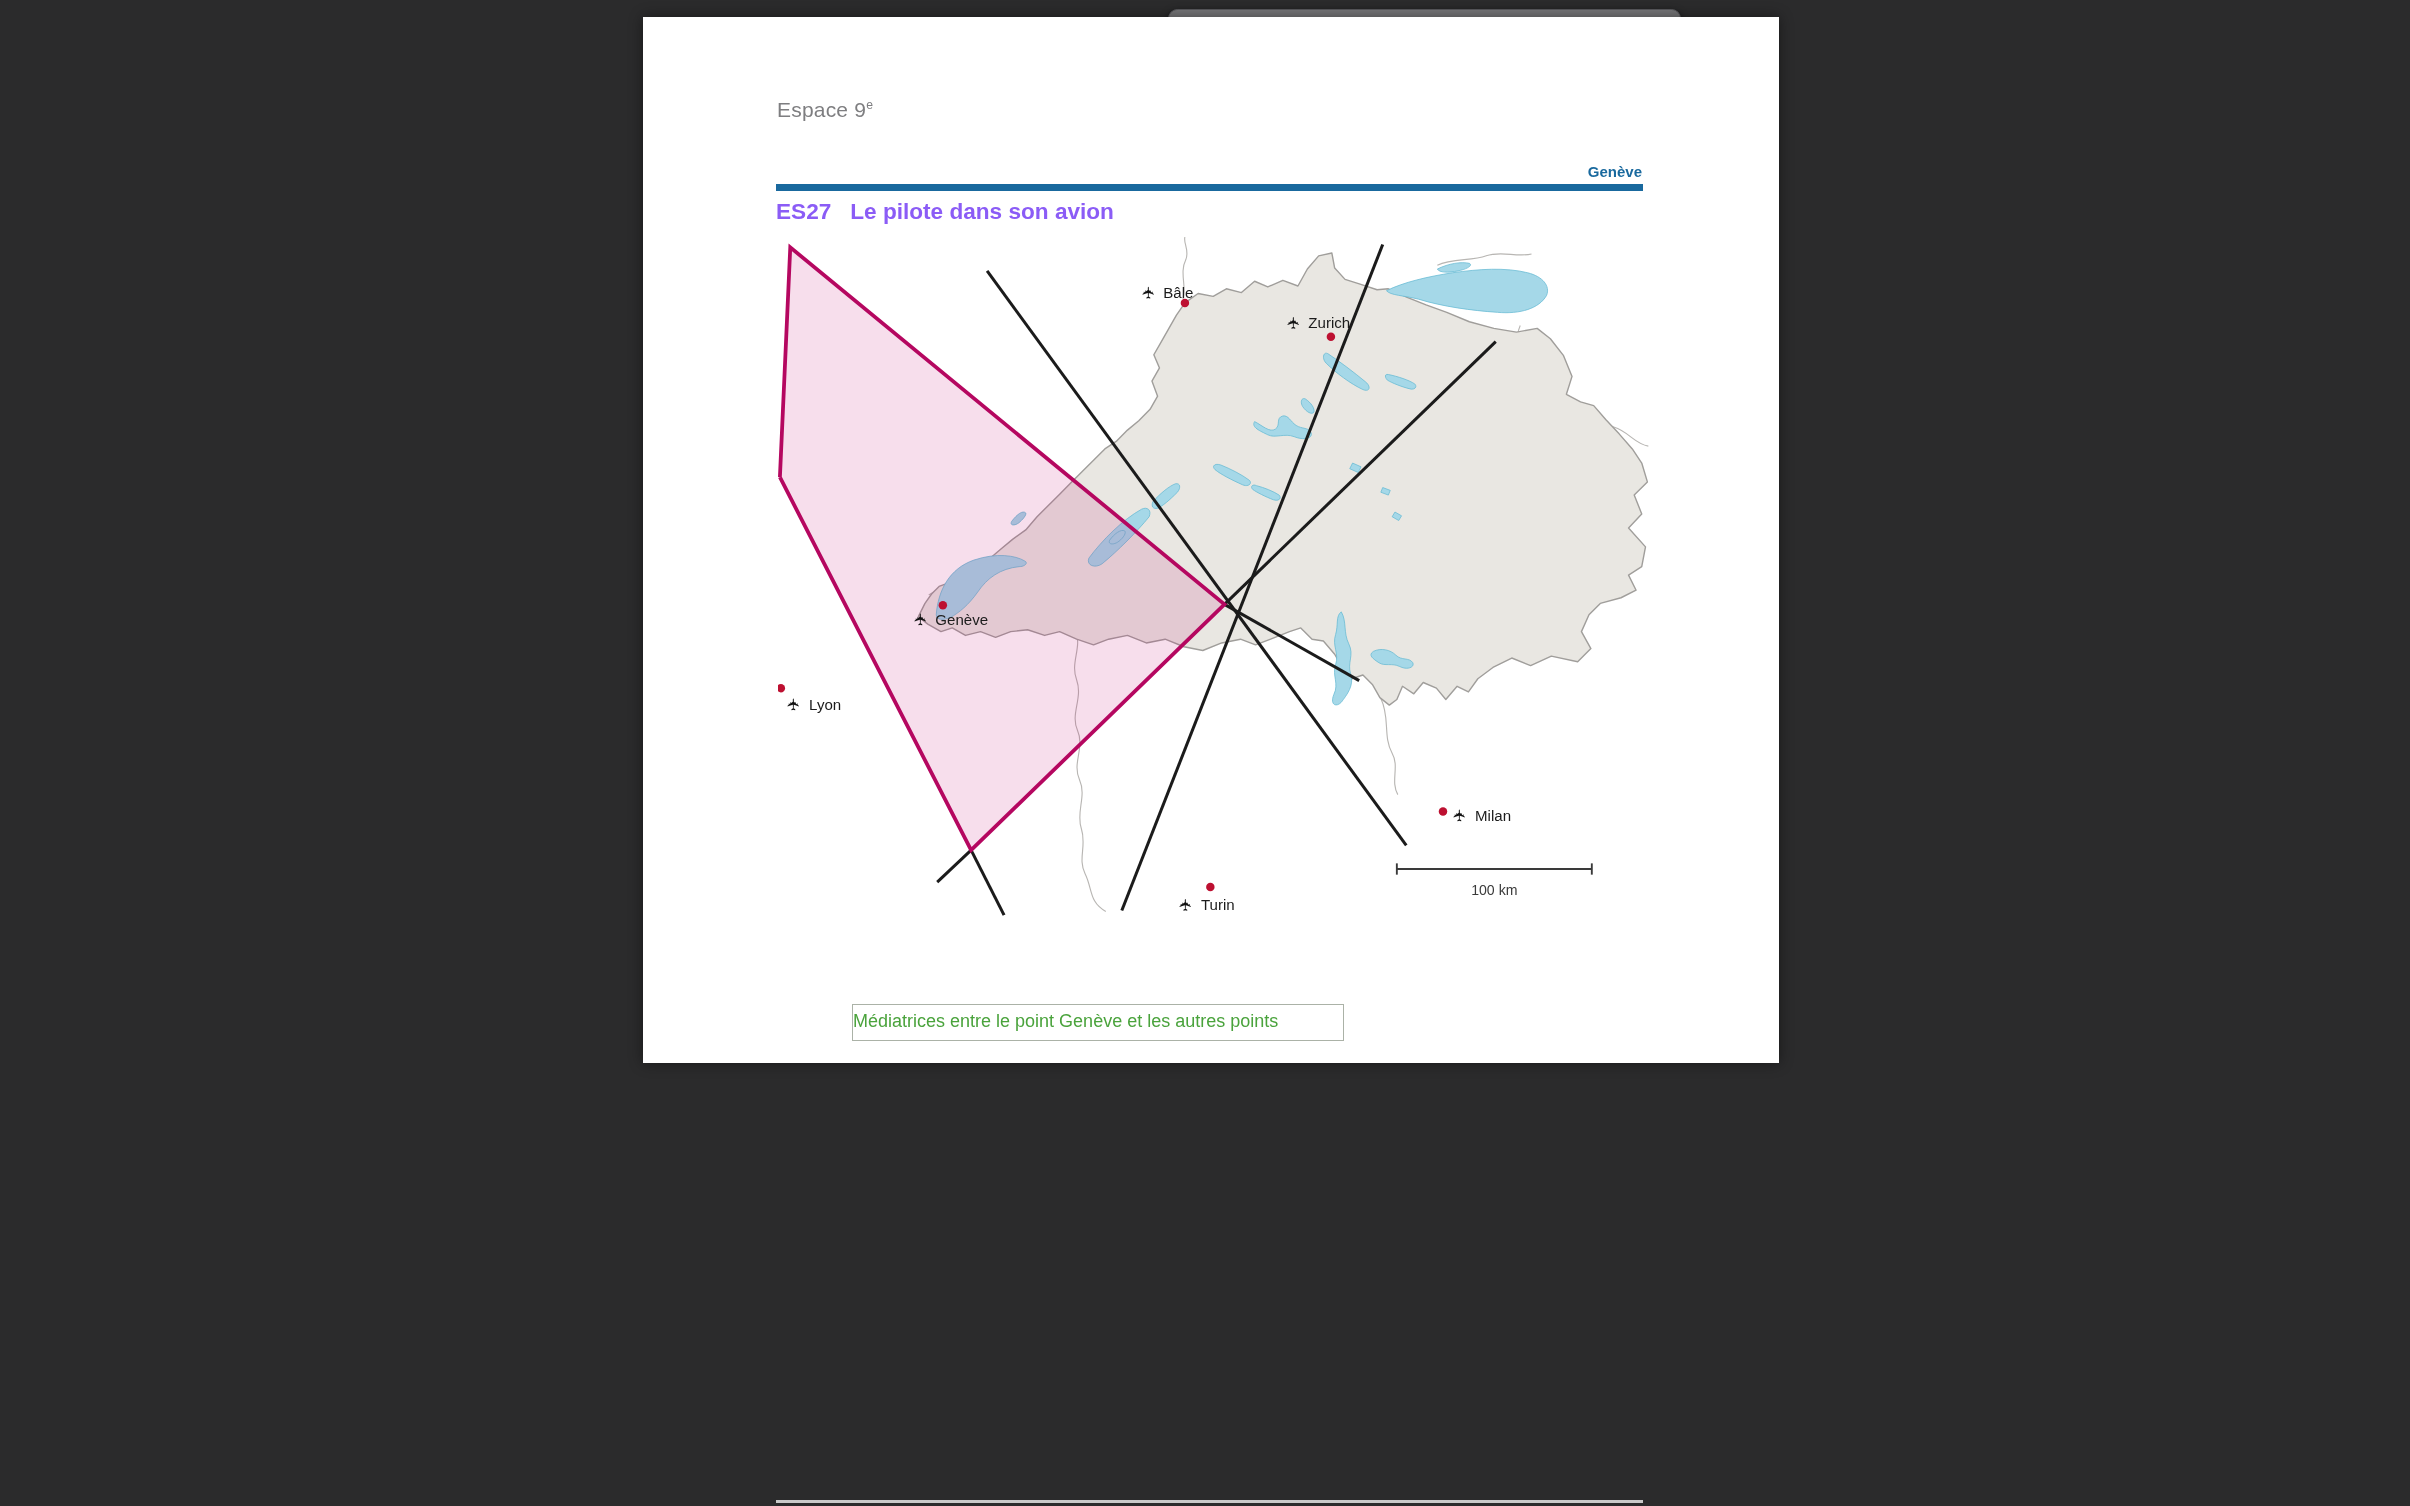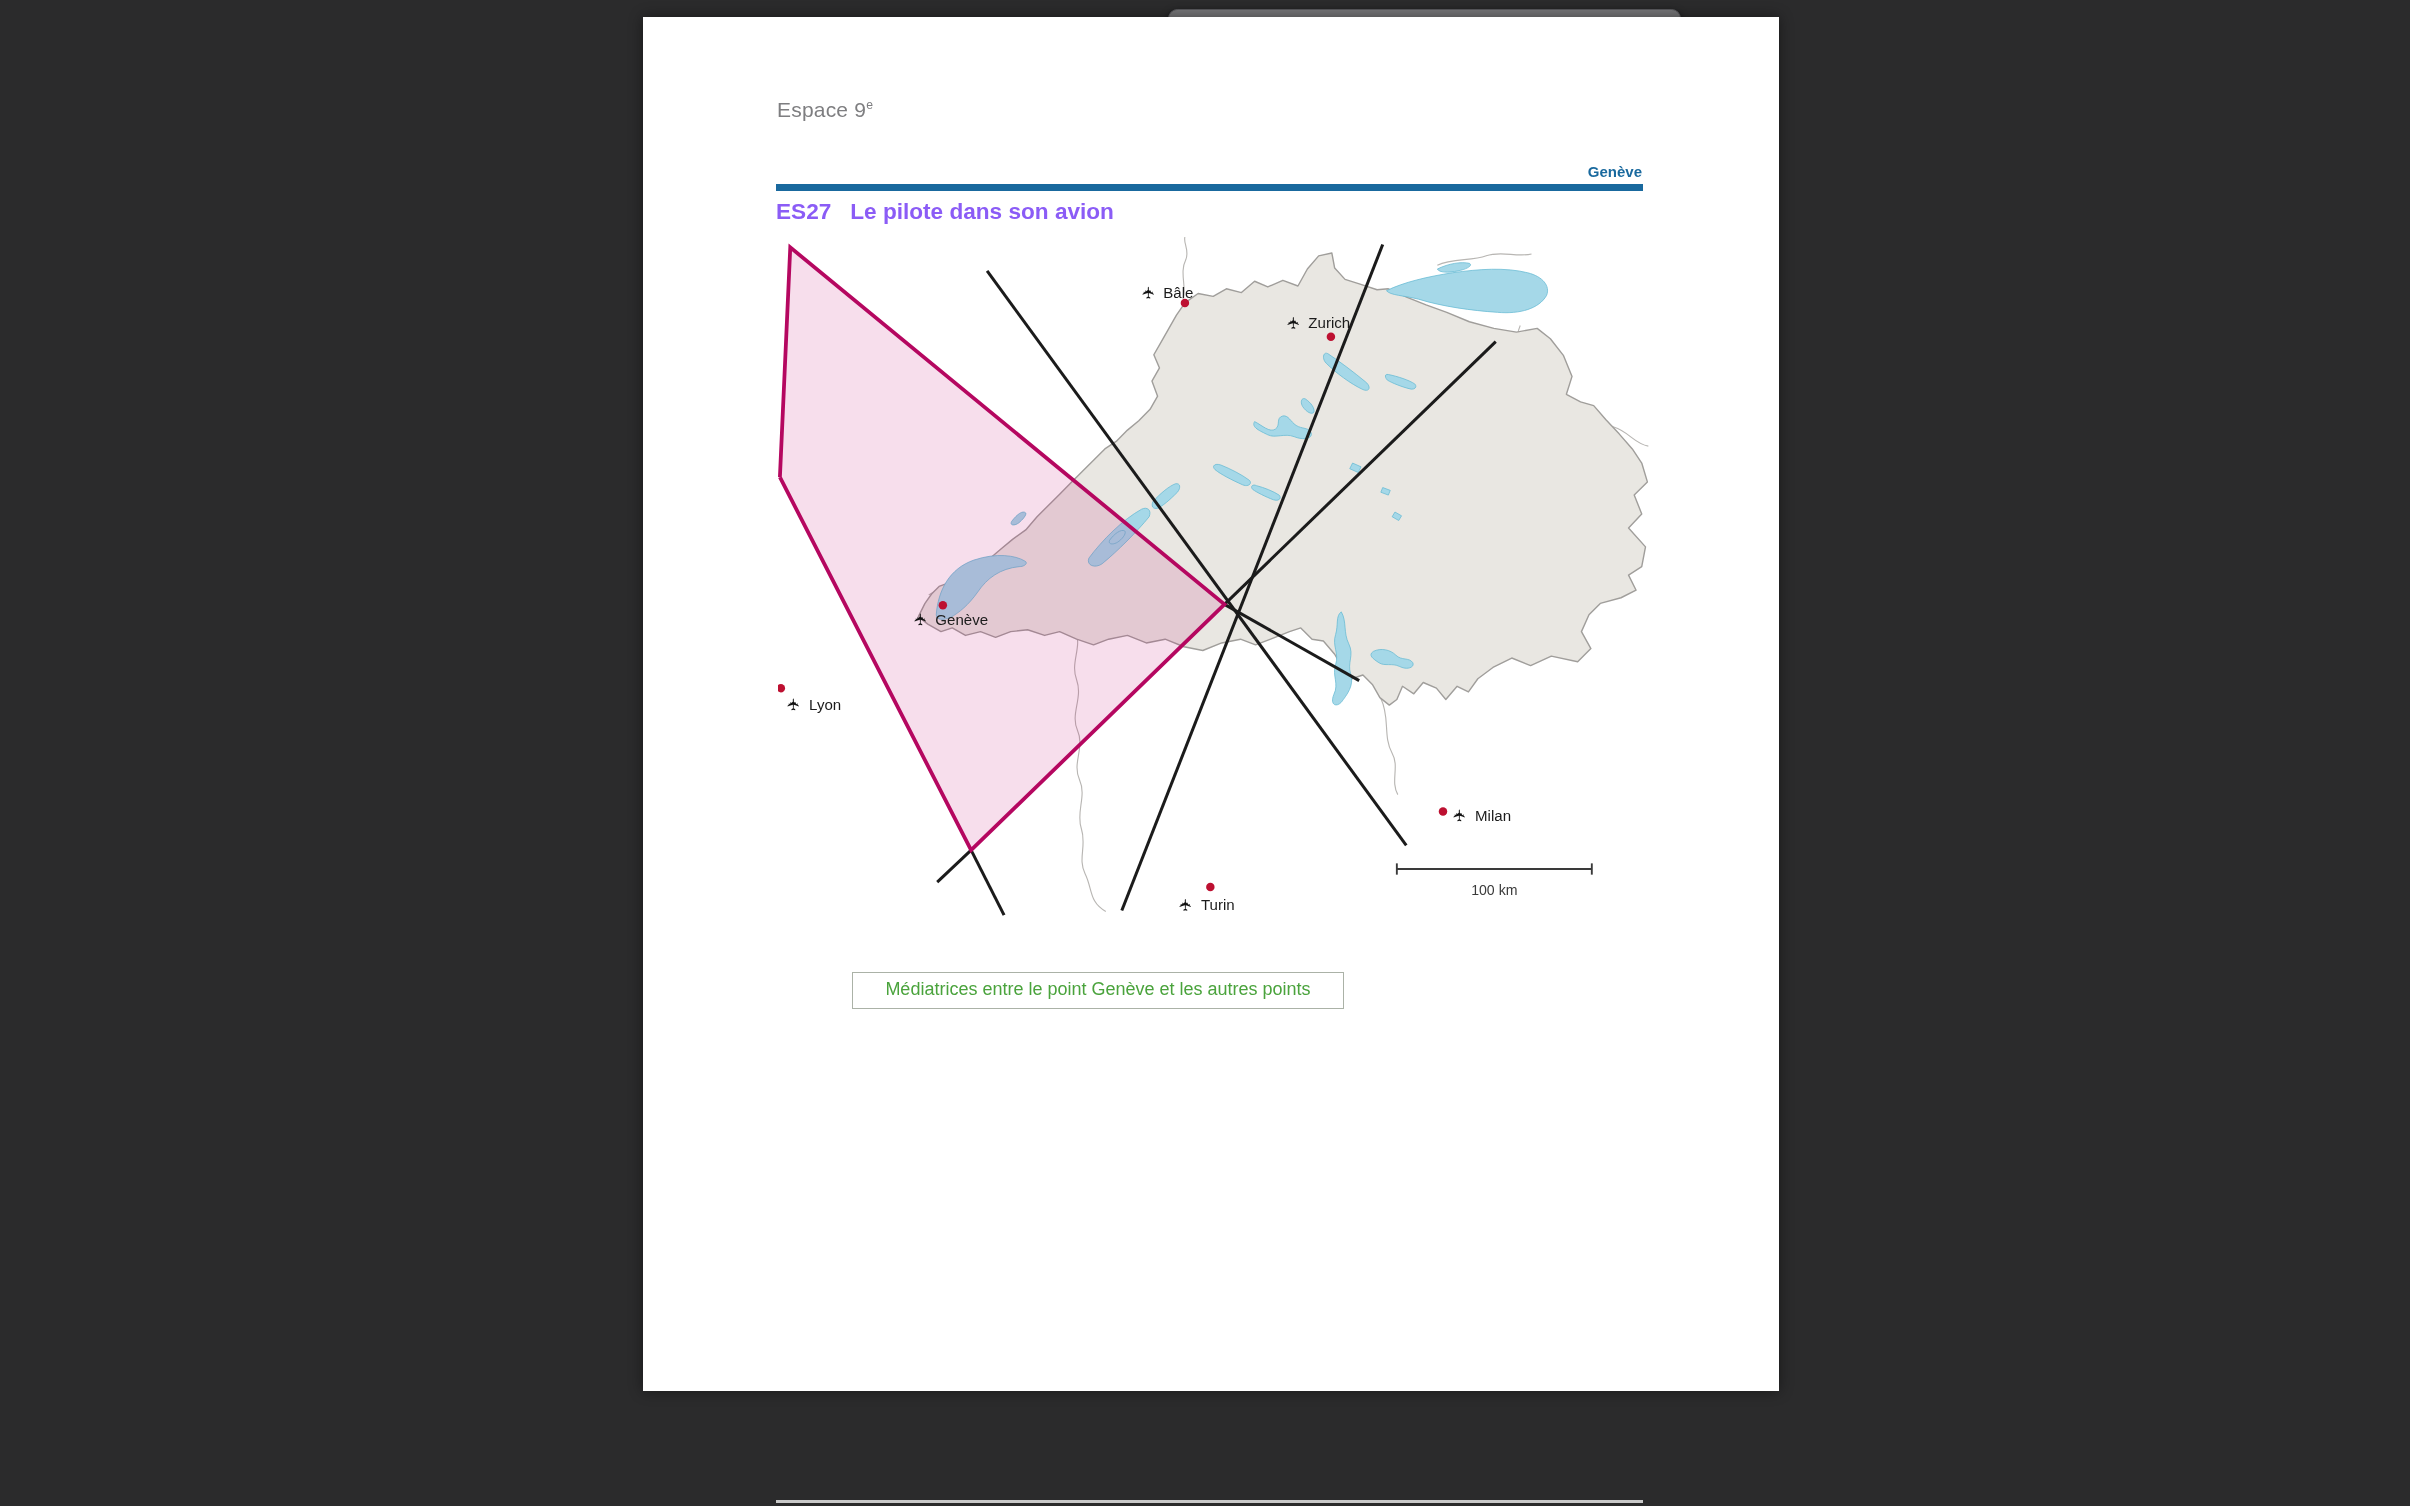--- a/index.html
+++ b/index.html
@@ -1,27 +1,27 @@
 <!DOCTYPE html>
 <html style="font-size:15px"><head>
 <meta charset="utf-8">
 <style>
   html,body{margin:0;padding:0;background:#2b2b2c;width:2411px;height:1507px;overflow:hidden;
     font-family:"Liberation Sans", sans-serif;}
-  .page{position:absolute;left:643px;top:17px;width:1136px;height:1374px;background:#ffffff;
+  .page{position:absolute;left:643px;top:17px;width:1136px;height:1046px;background:#ffffff;
     box-shadow:0 0 13px rgba(0,0,0,.45);}
   .doc-header{position:absolute;left:134px;top:81px;font-size:21px;color:#7e7e80;letter-spacing:0.2px;}
   .doc-header sup{font-size:12.2px;}
   .corrige{position:absolute;right:137px;top:146px;font-size:15px;font-weight:bold;color:#19699e;}
   .blue-rule{position:absolute;left:133px;top:167px;width:867px;height:6.6px;background:#19699e;}
   .ex-title{position:absolute;left:133px;top:182px;font-size:22.6px;font-weight:bold;color:#8b5cf6;}
   .ex-title .num{margin-right:19px;}
   .map-wrap{position:absolute;left:135px;top:220px;width:876px;height:697px;}
-  .caption-box{position:absolute;left:209px;top:955px;width:492px;height:37px;box-sizing:border-box;
-    border:1.9px solid #abb2a7;background:#ffffff;text-align:center;line-height:33px;
+  .caption-box{position:absolute;left:209px;top:987px;width:492px;height:37px;box-sizing:border-box;
+    border:1.9px solid #abb2a7;background:#ffffff;text-align:left;line-height:33px;
     font-size:18px;color:#4aa33c;}
   .footer-rule{position:absolute;left:133px;top:1483px;width:867px;height:2.8px;background:#c9c9c9;}
   .toast{position:absolute;left:1168px;top:9.4px;width:513px;height:85px;box-sizing:border-box;
     background:#767678;border:0.9px solid #58585c;border-radius:9.4px;
     box-shadow:0 2.8px 7.5px rgba(0,0,0,.5);
     color:#ffffff;font-weight:bold;font-size:18.4px;line-height:27px;text-align:center;
     padding-top:12.2px;}
   svg text{font-family:"Liberation Sans","DejaVu Sans",sans-serif;}
 </style>
 </head>

